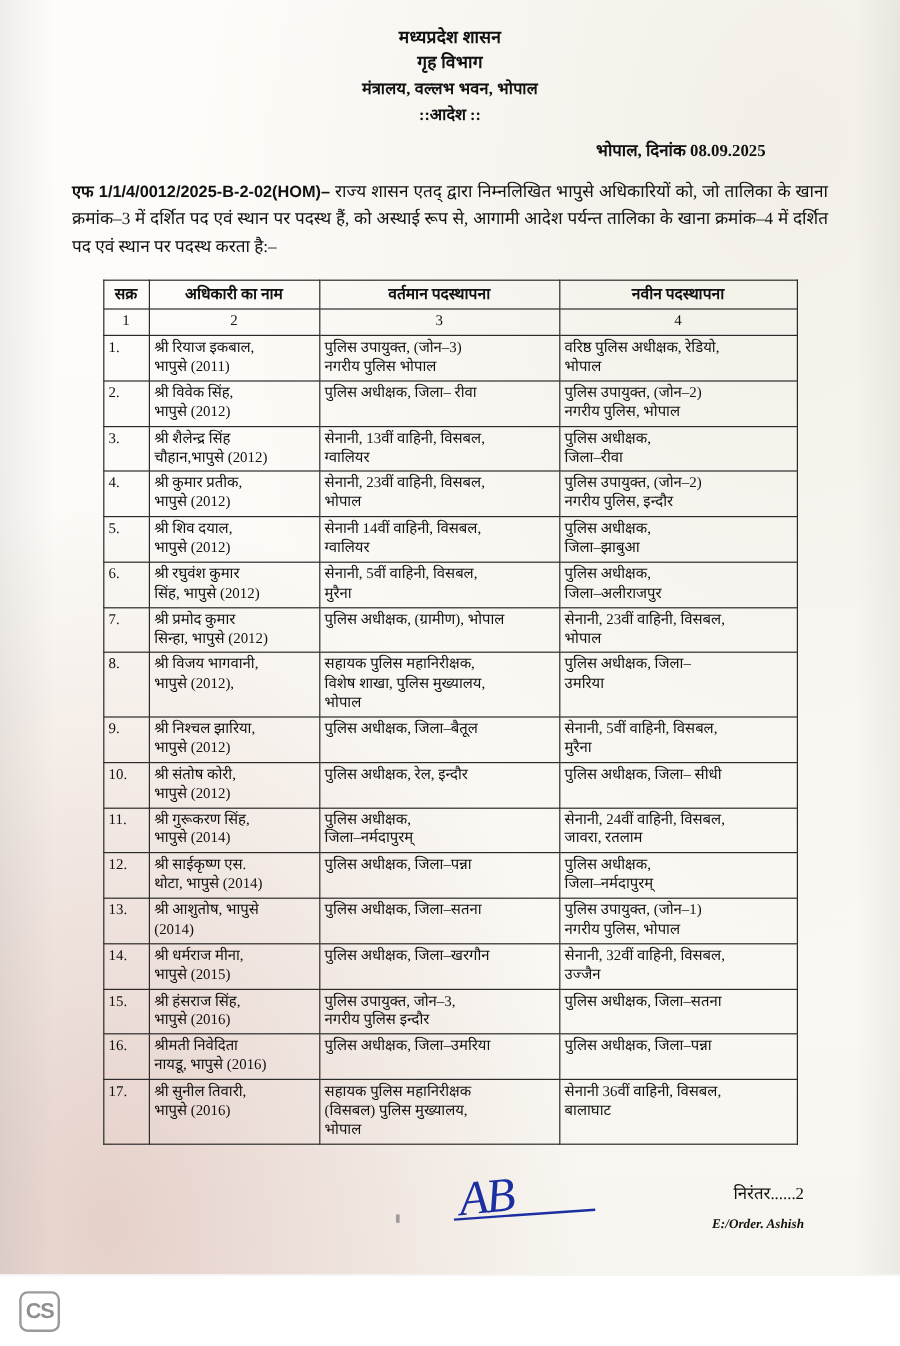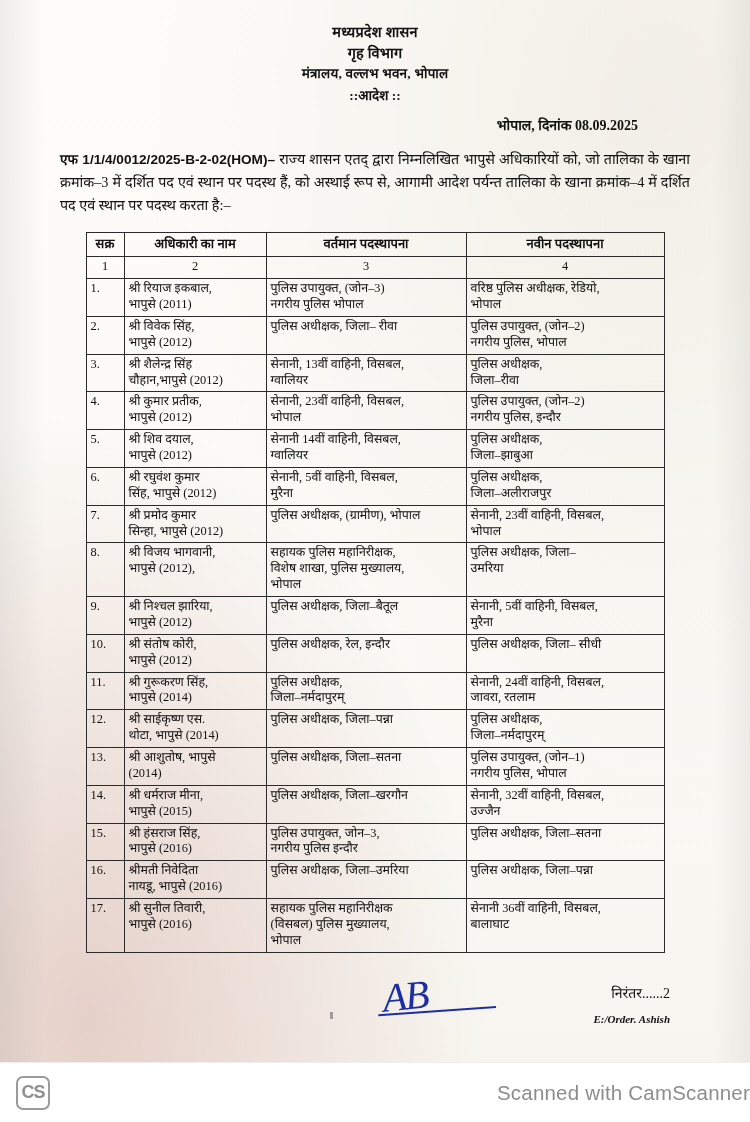--- a/index.html
+++ b/index.html
@@ -164,21 +164,20 @@
     left: 0;
     bottom: 0;
     width: 750px;
     height: 60px;
     background: #ffffff;
     display: flex;
     align-items: center;
     padding-left: 16px;
     gap: 14px;
     border-top: 1px solid #efefef;
-    justify-content: space-between;
   }
   .cs-logo {
     width: 34px;
     height: 34px;
     border: 2.6px solid #9a9a9a;
     border-radius: 7px;
     color: #8f8f8f;
     font-family: "Liberation Sans", sans-serif;
     font-weight: 700;
     font-size: 18px;
@@ -588,16 +587,15 @@
       </div>
       <div class="cont">निरंतर......2</div>
       <div class="eorder">E:/Order. Ashish</div>
     </div>
 
     <div class="speck"></div>
   </div>
 
   <div class="cs-bar">
     <div class="cs-logo">CS</div>
-    <div class="cs-text">Scanned with CamScanner</div>
   </div>
 
 </div>
 
 </body></html>

